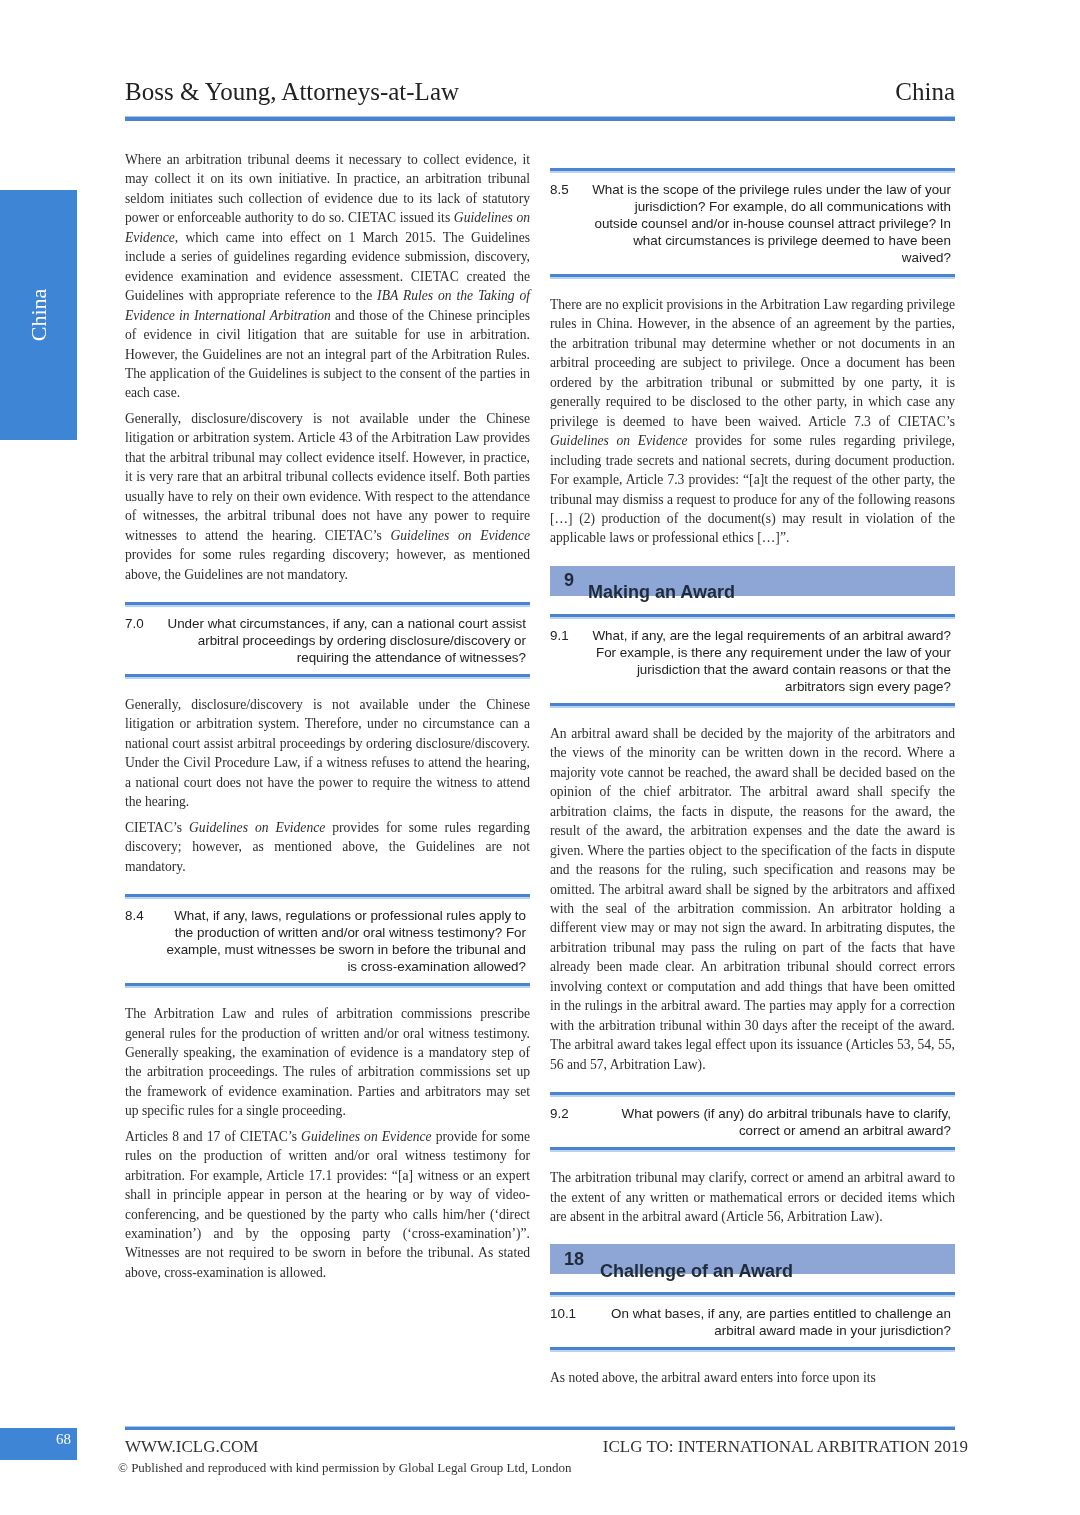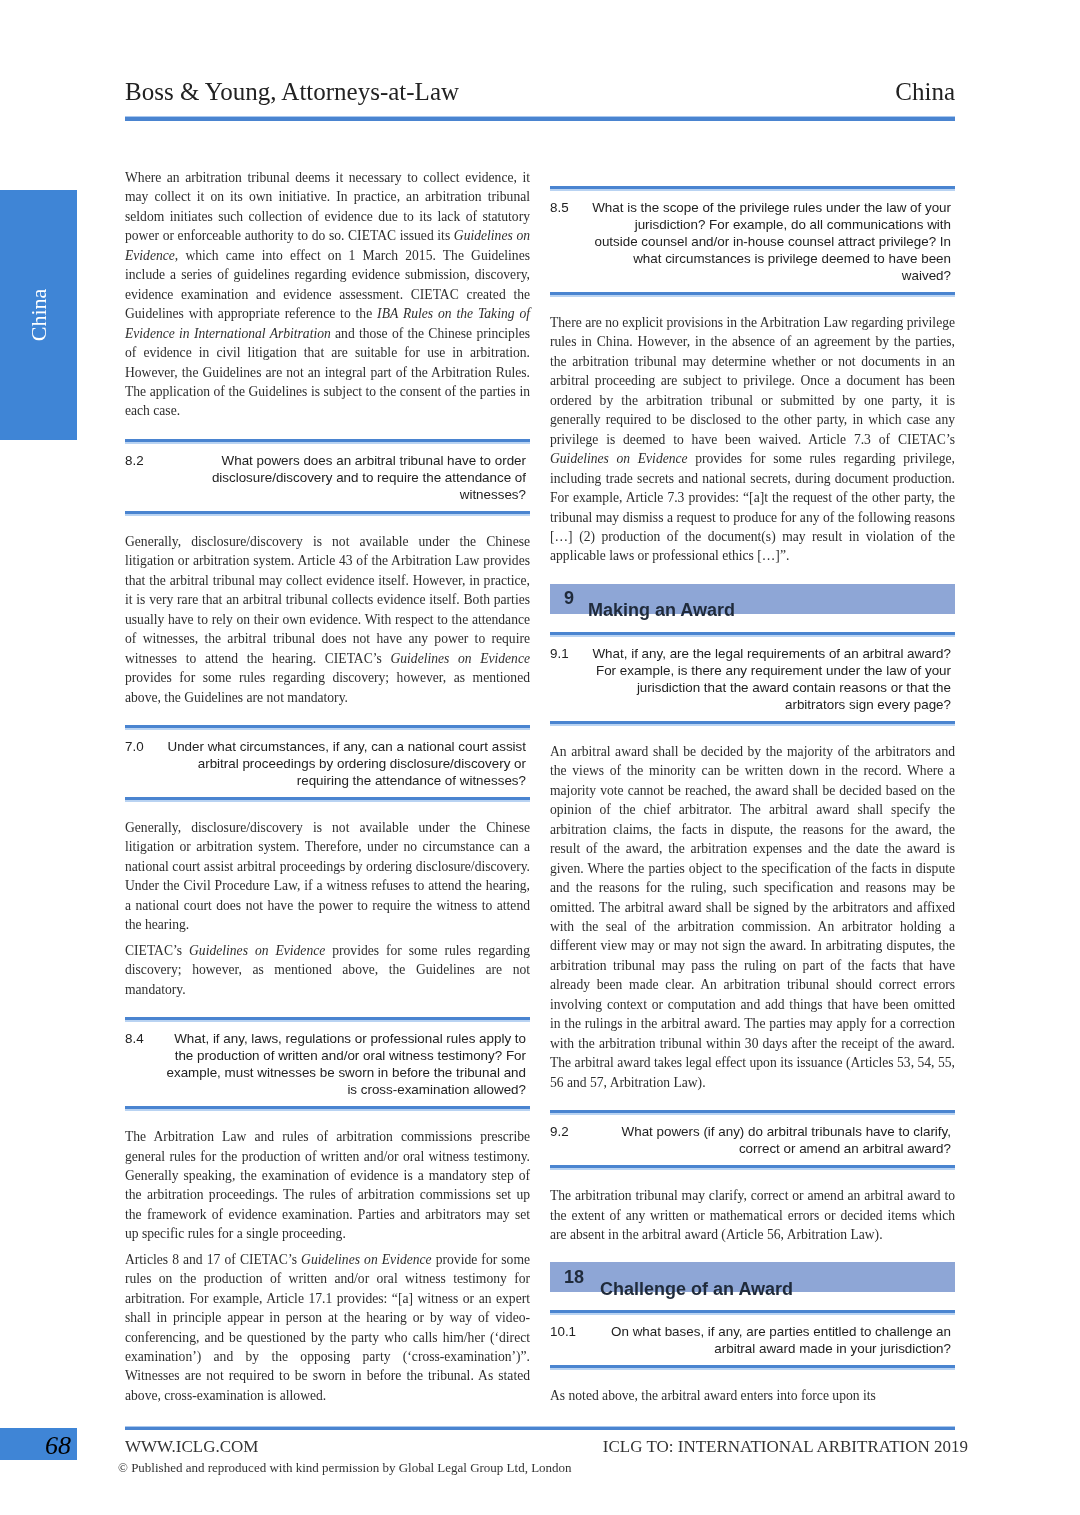--- a/index.html
+++ b/index.html
@@ -8,67 +8,59 @@
   
   #hdr-firm { position: absolute; left: 125px; top: 78px; font-family: "Liberation Serif", serif; font-size: 25px; color: #222; }
   #hdr-country { position: absolute; right: 125px; top: 78px; font-family: "Liberation Serif", serif; font-size: 25px; color: #222; }
   #hdr-rule { position: absolute; left: 125px; width: 830px; top: 116px; height: 4px; background: #4a84d0; border-top: 1px solid #a9c7ee; }
 
   
   #side-tab { position: absolute; left: 0; top: 190px; width: 77px; height: 250px; background: #3f85d6; }
   #side-tab-label { position: absolute; left: 50%; top: 50%; transform: translate(-50%, -50%) rotate(-90deg); color: #fff; font-family: "Liberation Serif", serif; font-size: 22px; white-space: nowrap; }
 
   
-  .col { position: absolute; top: 168px; width: 405px; }
+  .col { position: absolute; top: 150px; width: 405px; }
   #col-left { left: 125px; }
   #col-right { left: 550px; }
 
   .para { font-family: "Liberation Serif", serif; font-size: 13.6px; line-height: 19.45px; text-align: justify; margin: 0 0 6px 0; color: #2e2e2e; }
   .para i { font-style: italic; }
 
   .q { position: relative; margin: 18px 0 16px 0; }
   .q-rule { height: 3px; background: #4a84d0; border-bottom: 2px solid #b9d3f2; }
   .q-body { display: flex; padding: 8px 0 8px 0; font-family: "Liberation Sans", sans-serif; font-weight: normal; font-size: 13.4px; line-height: 17px; color: #222; }
   .q-num { width: 40px; flex: 0 0 40px; }
   .q-text { flex: 1; padding-right: 4px; text-align: right; }
 
   .sec { background: #8ea6d6; height: 30px; margin: 18px 0 14px 0; display: flex; align-items: center; font-family: "Liberation Sans", sans-serif; font-weight: bold; font-size: 18px; color: #1f2a3a; }
   .sec-num { padding-left: 14px; }
   .sec-title { padding-left: 14px; margin-top: 24px; }
   .sec.wide .sec-title { padding-left: 16px; }
 
   
   #ftr-page-tab { position: absolute; left: 0; top: 1428px; width: 77px; height: 32px; background: #3f85d6; }
-  #ftr-page-num { position: absolute; right: 6px; top: 3px; color: #000000; font-family: "Liberation Serif", serif; font-size: 26px; font-style: italic; }
+  #ftr-page-num { position: absolute; right: 6px; top: 3px; color: #ffffff; font-family: "Liberation Serif", serif; font-size: 15px; }
   #ftr-rule { position: absolute; left: 125px; width: 830px; top: 1426px; height: 3px; background: #4a84d0; border-top: 1px solid #a9c7ee; }
   #ftr-site { position: absolute; left: 125px; top: 1437px; font-family: "Liberation Serif", serif; font-size: 17px; color: #333; }
   #ftr-pub { position: absolute; right: 112px; top: 1437px; font-family: "Liberation Serif", serif; font-size: 17px; color: #333; }
   #ftr-copy { position: absolute; left: 118px; top: 1460px; font-family: "Liberation Serif", serif; font-size: 13px; color: #333; }
 </style>
 </head>
 <body>
 
 <div id="hdr-firm">Boss &amp; Young, Attorneys-at-Law</div>
 <div id="hdr-country">China</div>
 <div id="hdr-rule"></div>
 
 <div id="side-tab">
   <div id="side-tab-label">China</div>
 </div>
 
 <div class="col" id="col-left">
     <p class="para"><span>Where an arbitration tribunal deems it necessary to collect evidence, it may collect it on its own initiative.  In practice, an arbitration tribunal seldom initiates such collection of evidence due to its lack of statutory power or enforceable authority to do so.  CIETAC issued its </span><i>Guidelines on Evidence</i><span>, which came into effect on 1 March 2015.  The Guidelines include a series of guidelines regarding evidence submission, discovery, evidence examination and evidence assessment.  CIETAC created the Guidelines with appropriate reference to the </span><i>IBA Rules on the Taking of Evidence in International Arbitration</i><span> and those of the Chinese principles of evidence in civil litigation that are suitable for use in arbitration.  However, the Guidelines are not an integral part of the Arbitration Rules.  The application of the Guidelines is subject to the consent of the parties in each case.</span></p>
-    <div class="q">
-      <div class="q-rule"></div>
-      <div class="q-body">
-        <span class="q-num">8.2</span>
-        <span class="q-text">What powers does an arbitral tribunal have to order disclosure/discovery and to require the attendance of witnesses?</span>
-      </div>
-      <div class="q-rule"></div>
-    </div>
     <p class="para"><span>Generally, disclosure/discovery is not available under the Chinese litigation or arbitration system.  Article 43 of the Arbitration Law provides that the arbitral tribunal may collect evidence itself.  However, in practice, it is very rare that an arbitral tribunal collects evidence itself.  Both parties usually have to rely on their own evidence.  With respect to the attendance of witnesses, the arbitral tribunal does not have any power to require witnesses to attend the hearing.  CIETAC’s </span><i>Guidelines on Evidence</i><span> provides for some rules regarding discovery; however, as mentioned above, the Guidelines are not mandatory.</span></p>
     <div class="q">
       <div class="q-rule"></div>
       <div class="q-body">
         <span class="q-num">7.0</span>
         <span class="q-text">Under what circumstances, if any, can a national court assist arbitral proceedings by ordering disclosure/discovery or requiring the attendance of witnesses?</span>
       </div>
       <div class="q-rule"></div>
     </div>
     <p class="para"><span>Generally, disclosure/discovery is not available under the Chinese litigation or arbitration system.  Therefore, under no circumstance can a national court assist arbitral proceedings by ordering disclosure/discovery.  Under the Civil Procedure Law, if a witness refuses to attend the hearing, a national court does not have the power to require the witness to attend the hearing.</span></p>

